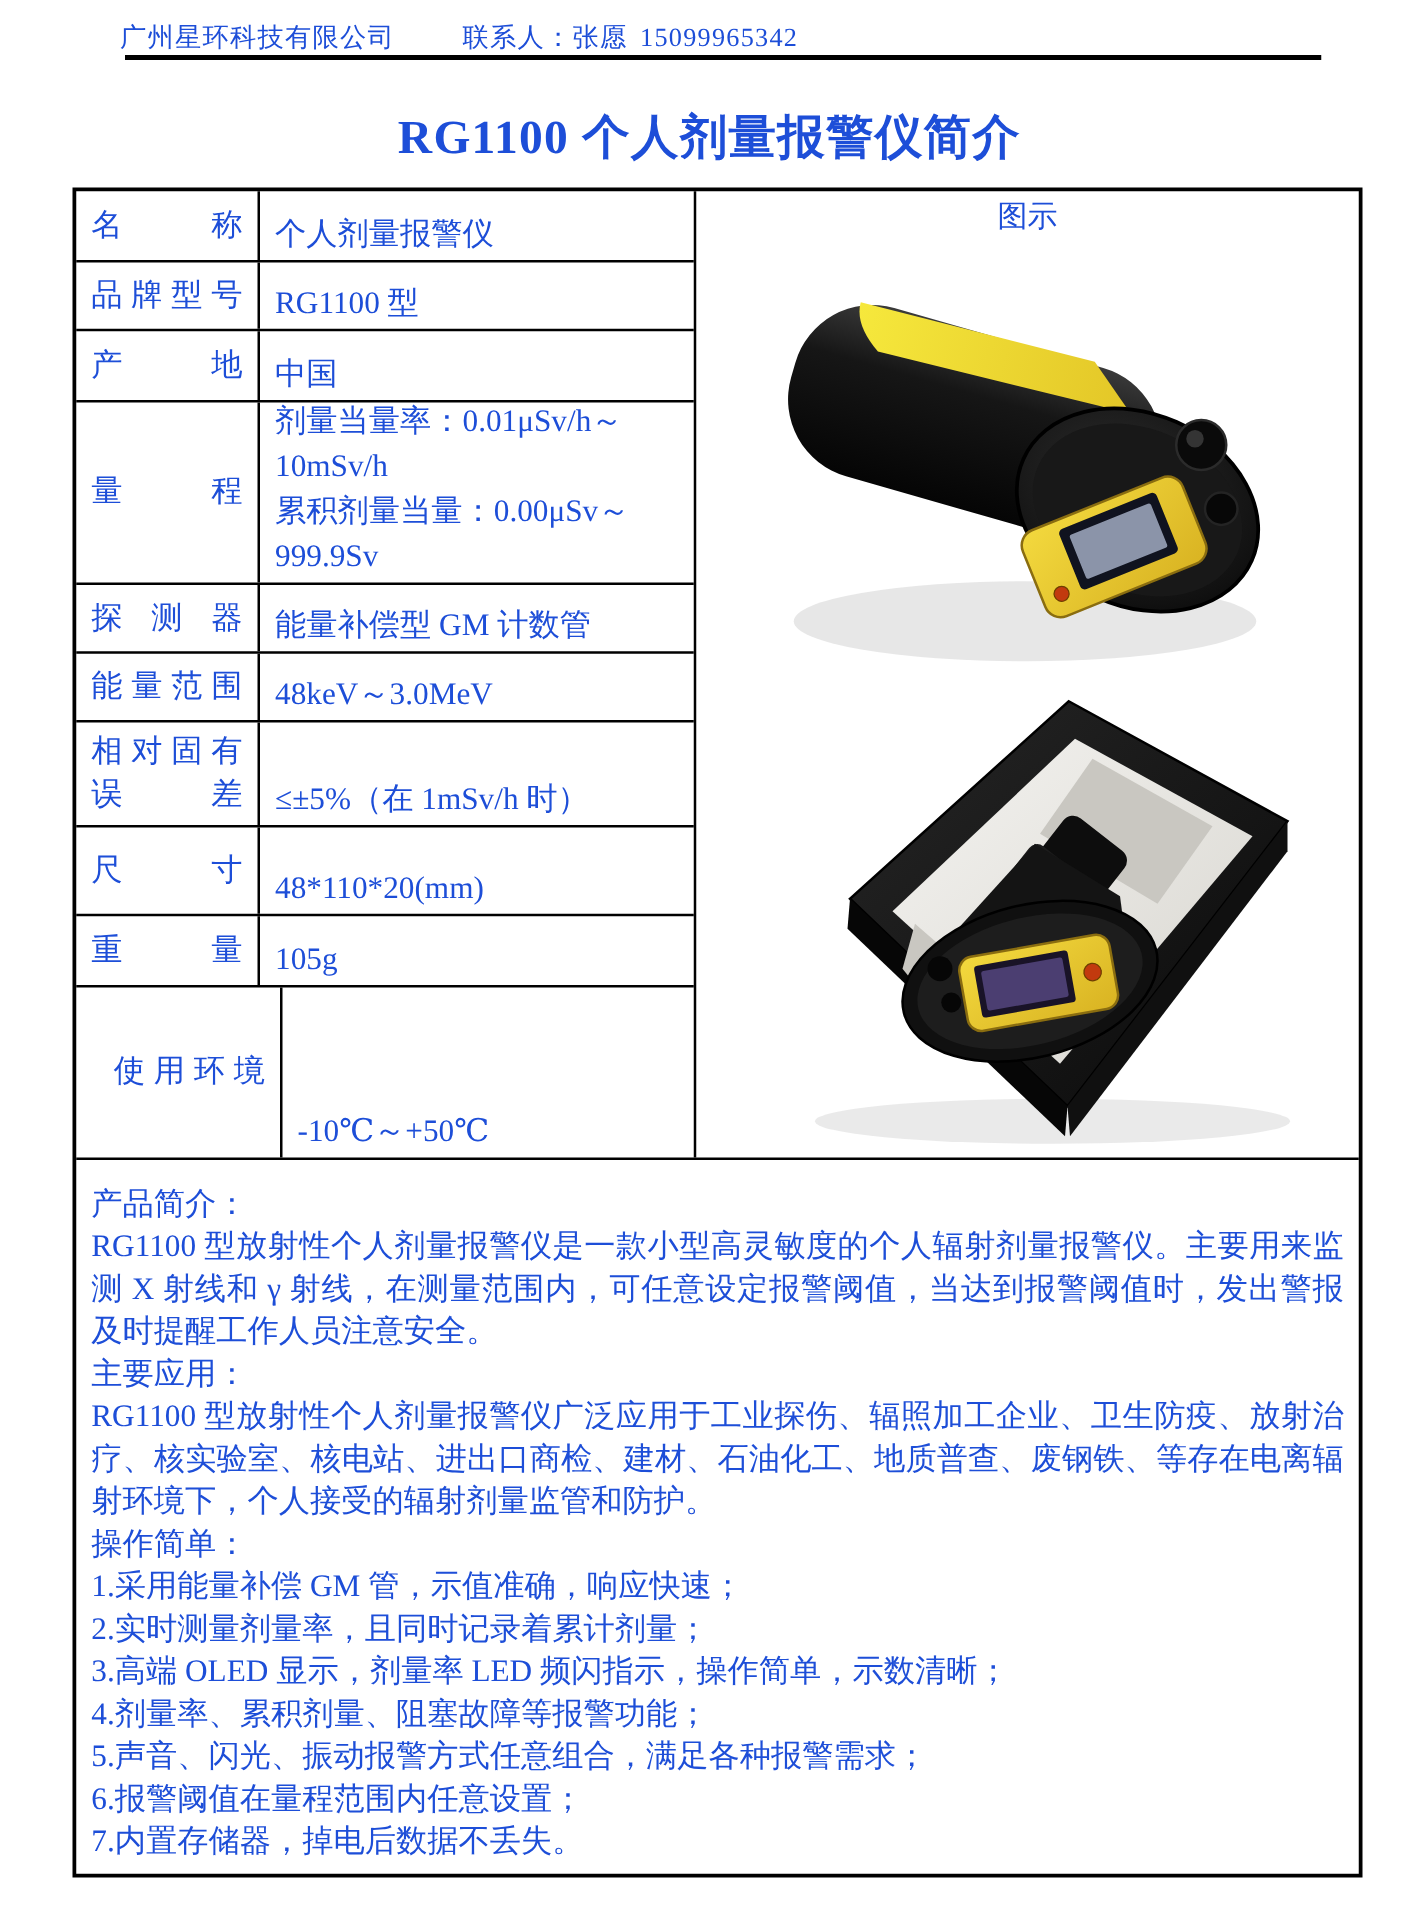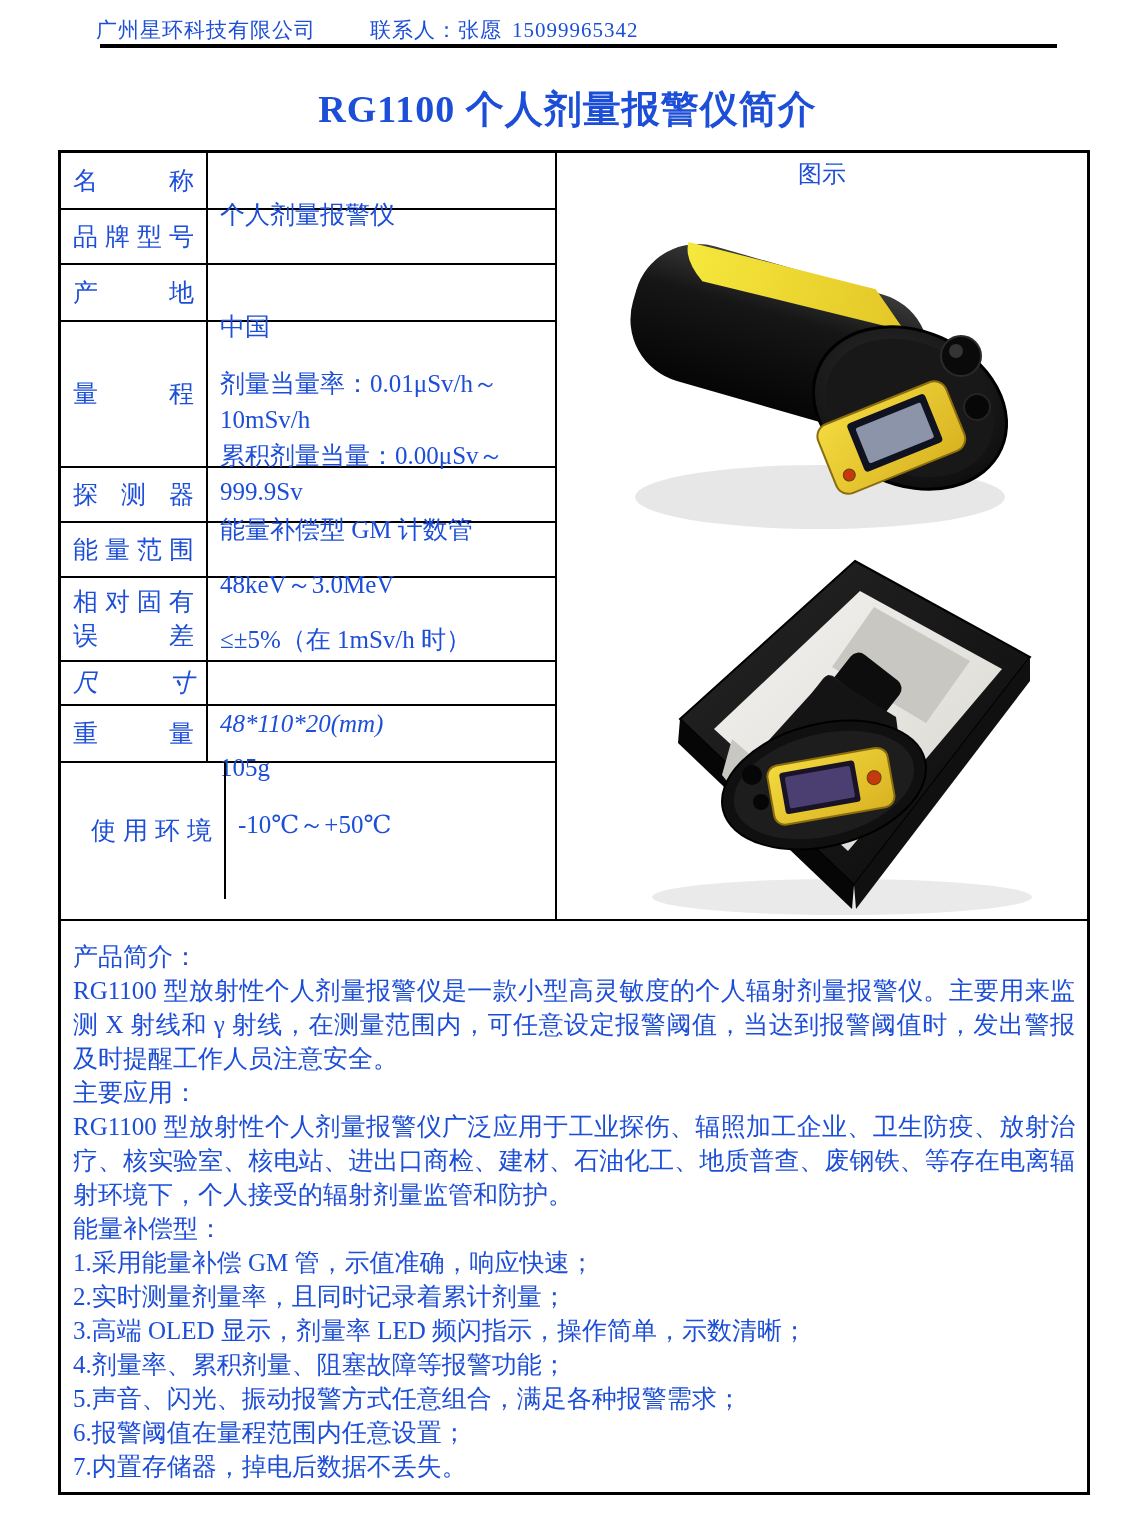--- a/index.html
+++ b/index.html
@@ -41,39 +41,39 @@
   .spec-rows{grid-column:1;grid-row:1;}
   .srow{display:flex;border-bottom:2px solid #000;box-sizing:border-box;}
   .srow:last-child{border-bottom:none;}
   .srow:nth-child(1){height:57px;}
   .srow:nth-child(2){height:55px;}
   .srow:nth-child(3){height:57px;}
   .srow:nth-child(4){height:146px;}
   .srow:nth-child(5){height:55px;}
   .srow:nth-child(6){height:55px;}
   .srow:nth-child(7){height:84px;}
-  .srow:nth-child(8){height:44px;font-style:italic;}
+  .srow:nth-child(8){height:71px;}
   .srow:nth-child(9){height:57px;}
   .srow:nth-child(10){height:136px;padding-left:18px;}
   .lbl{
     width:147px;box-sizing:border-box;
     padding:0 12px;border-right:2px solid #000;
     display:flex;align-items:center;
     font-size:25px;
   }
   .lbl-text{
     display:block;width:100%;
     text-align:justify;text-align-last:justify;
     line-height:34px;
   }
   .val{
     flex:1;box-sizing:border-box;
     padding:2px 8px 2px 12px;
-    display:flex;flex-direction:column;justify-content:flex-start;
-    font-size:25px;line-height:36px;margin-top:42px;
+    display:flex;flex-direction:column;justify-content:flex-end;
+    font-size:25px;line-height:36px;
   }
   
   .figure-cell{
     grid-column:2;grid-row:1;
     border-left:2px solid #000;box-sizing:border-box;
     text-align:center;overflow:hidden;
   }
   .figure-label{font-size:24px;line-height:42px;height:42px;}
   .photo{display:block;margin:0 auto;}
   
@@ -105,20 +105,23 @@
           <div class="lbl">
             <span class="lbl-text">名称</span>
           </div>
           <div class="val">
             <div class="val-line">个人剂量报警仪</div>
           </div>
         </div>
         <div class="srow">
           <div class="lbl">
             <span class="lbl-text">品牌型号</span>
+          </div>
+          <div class="val">
+            <div class="val-line">RG1100 型</div>
           </div>
         </div>
         <div class="srow">
           <div class="lbl">
             <span class="lbl-text">产地</span>
           </div>
           <div class="val">
             <div class="val-line">中国</div>
           </div>
         </div>
@@ -261,21 +264,21 @@
           </g>
         </g>
       </svg>
     </div>
 
     <div class="desc-cell">
       <div>产品简介：</div>
       <div>RG1100 型放射性个人剂量报警仪是一款小型高灵敏度的个人辐射剂量报警仪。主要用来监测 X 射线和 γ 射线，在测量范围内，可任意设定报警阈值，当达到报警阈值时，发出警报及时提醒工作人员注意安全。</div>
       <div>主要应用：</div>
       <div>RG1100 型放射性个人剂量报警仪广泛应用于工业探伤、辐照加工企业、卫生防疫、放射治疗、核实验室、核电站、进出口商检、建材、石油化工、地质普查、废钢铁、等存在电离辐射环境下，个人接受的辐射剂量监管和防护。</div>
-      <div>能量补偿型：</div>
+      <div>操作简单：</div>
       <div id="features-list">
           <div class="feature-item">1.采用能量补偿 GM 管，示值准确，响应快速；</div>
           <div class="feature-item">2.实时测量剂量率，且同时记录着累计剂量；</div>
           <div class="feature-item">3.高端 OLED 显示，剂量率 LED 频闪指示，操作简单，示数清晰；</div>
           <div class="feature-item">4.剂量率、累积剂量、阻塞故障等报警功能；</div>
           <div class="feature-item">5.声音、闪光、振动报警方式任意组合，满足各种报警需求；</div>
           <div class="feature-item">6.报警阈值在量程范围内任意设置；</div>
           <div class="feature-item">7.内置存储器，掉电后数据不丢失。</div>
         </div>
     </div>

